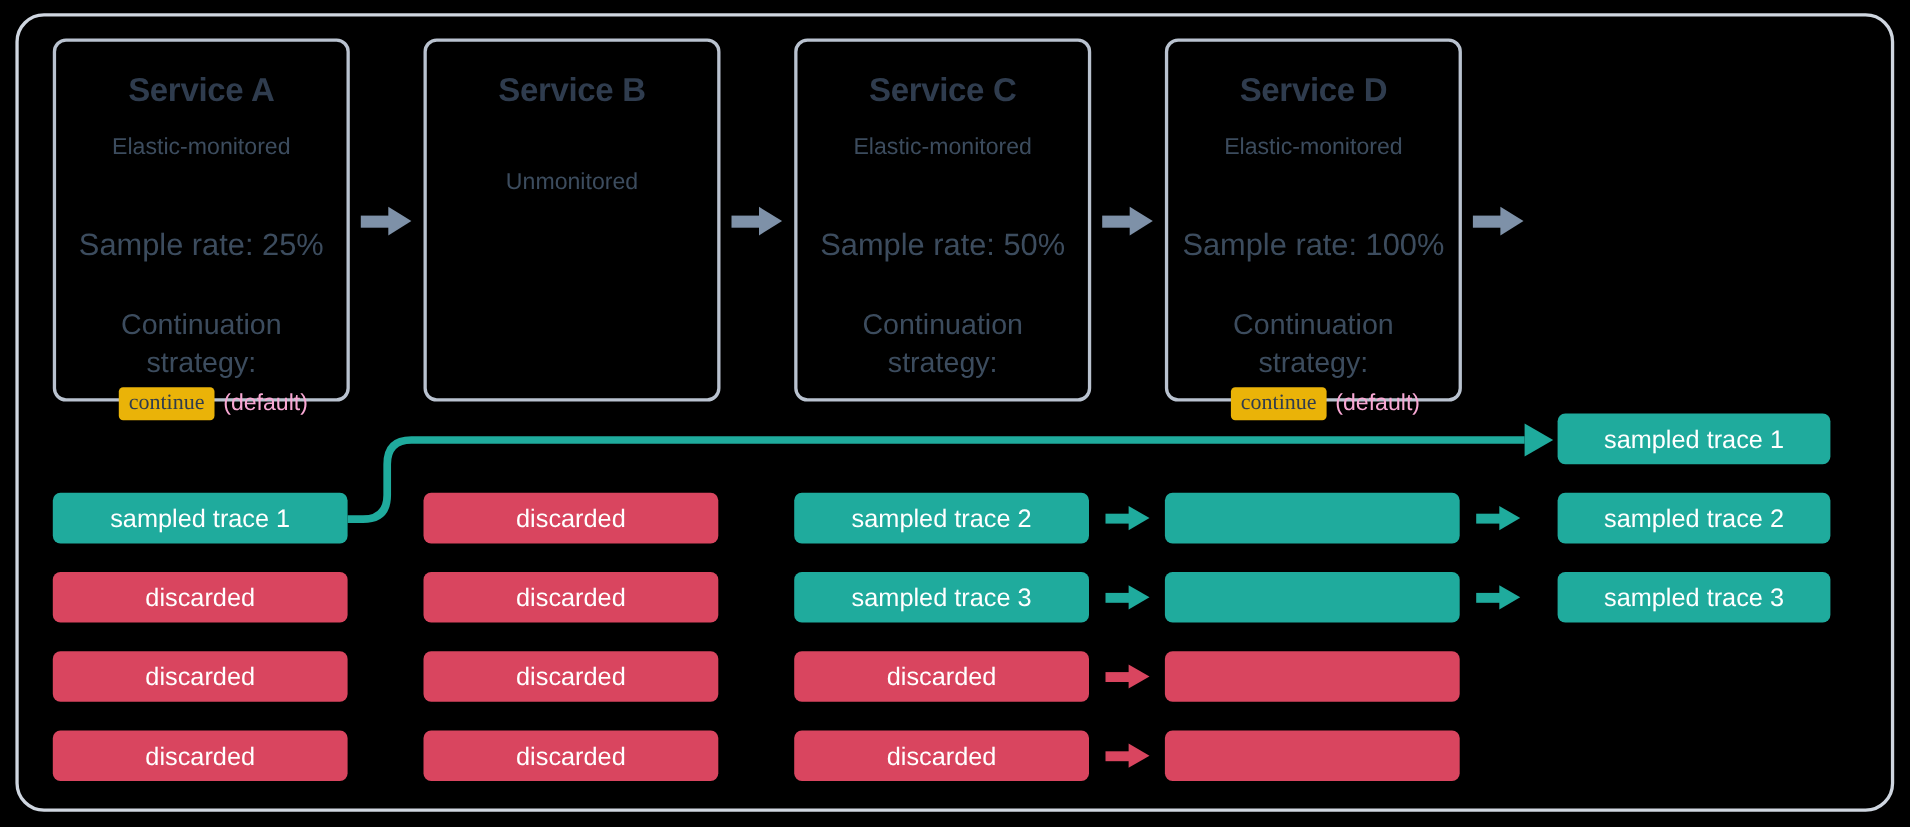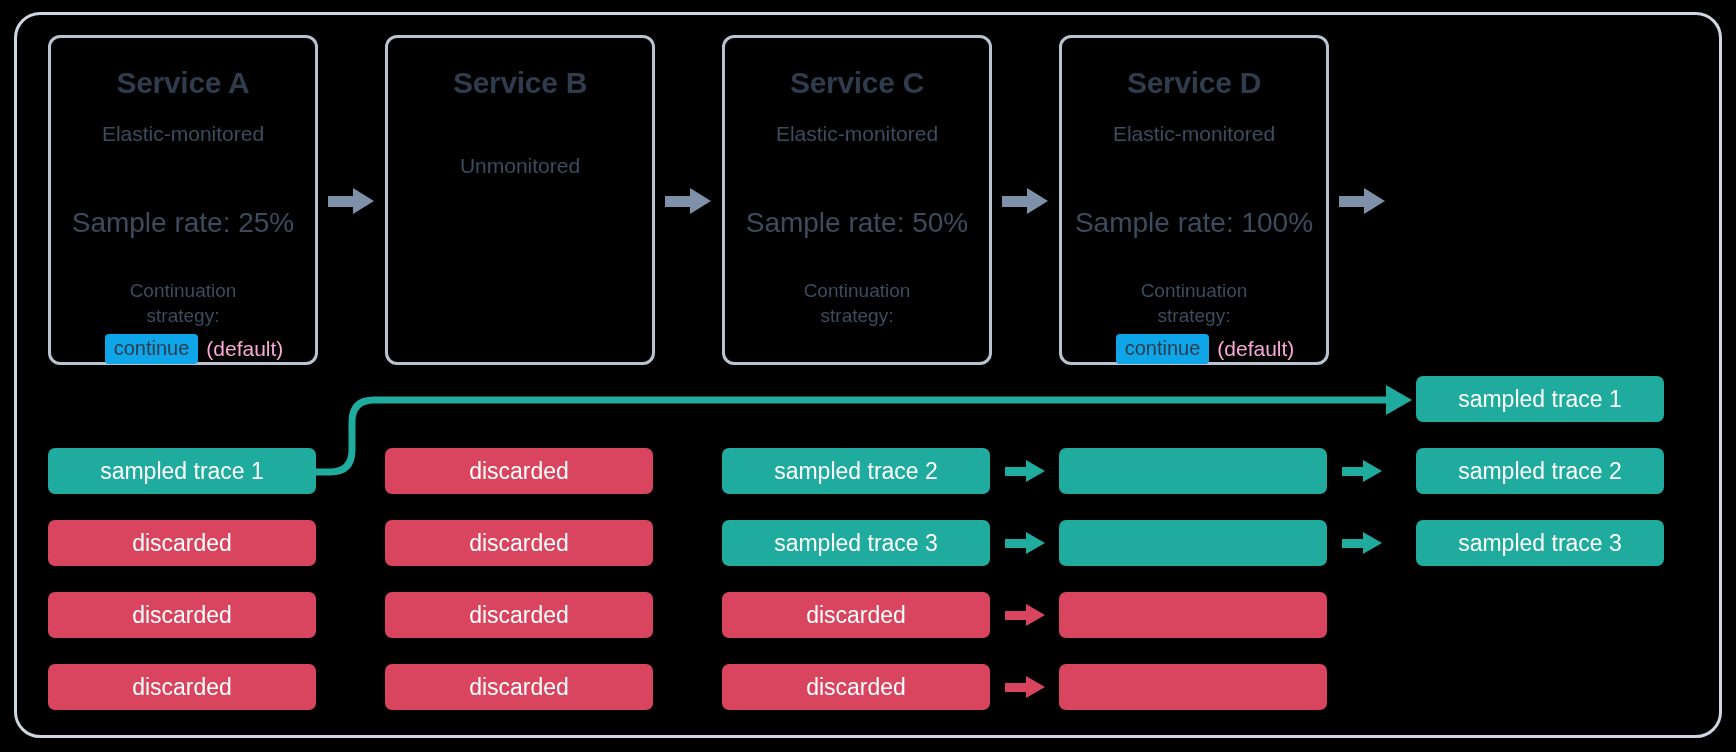--- a/index.html
+++ b/index.html
@@ -30,30 +30,30 @@
     font-size:30px;font-weight:bold;color:#2f3c4e;
     letter-spacing:-.3px;margin:12px 0 0 0;line-height:1.1;
   }
   .svc-sub{
     font-size:21px;color:#3c4c5e;margin-top:22px;line-height:1.2;
   }
   .svc-rate{
     font-size:28px;color:#3c4c5e;margin-top:60px;line-height:1.2;
   }
   .svc-strat-label{
-    font-size:19px;color:#3c4c5e;margin-top:38px;line-height:1.32;text-align:center;
+    font-size:26px;color:#3c4c5e;margin-top:38px;line-height:1.32;text-align:center;
   }
   .svc-strat-line{
     margin-top:6px;display:flex;align-items:center;justify-content:center;gap:8px;
     flex-wrap:nowrap;
   }
   .code-chip{
-    font-family:Liberation Sans, sans-serif;
+    font-family:Liberation Serif, serif;
     font-size:20px;color:#2f3c4e;
-    background:#0ea5e9;border-radius:4px;
+    background:#eab308;border-radius:4px;
     padding:3px 9px 4px 9px;white-space:nowrap;margin-left:22px;
   }
   .default-note{font-size:21px;color:#f9a8d4;white-space:nowrap;}
 
   
   .result-panel{
     position:absolute;top:35px;width:285px;height:671px;
     background:#fdf2d6;border:4px solid #f7c135;border-radius:8px;
     box-sizing:border-box;
   }

